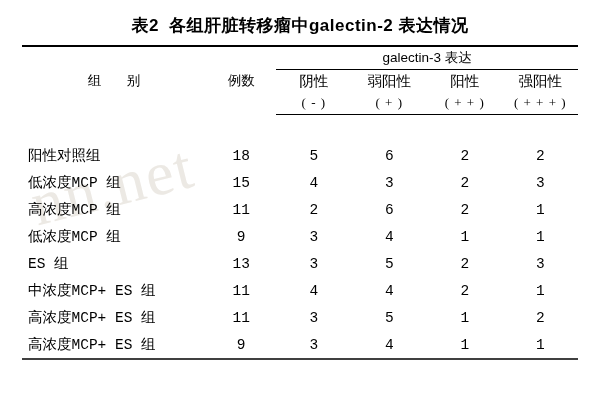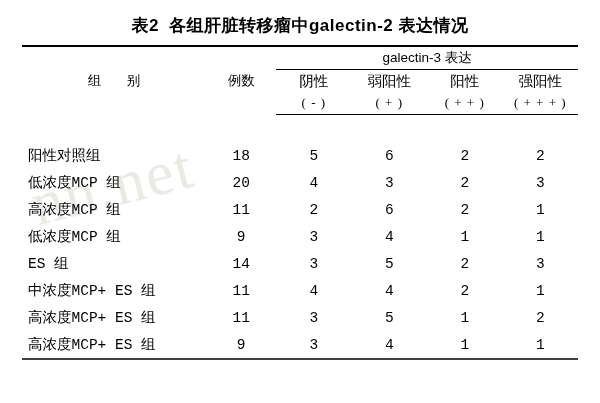--- a/index.html
+++ b/index.html
@@ -169,21 +169,21 @@
       <tr>
         <td class="grp">阳性对照组</td>
         <td>18</td>
         <td>5</td>
         <td>6</td>
         <td>2</td>
         <td>2</td>
       </tr>
       <tr>
         <td class="grp">低浓度MCP 组</td>
-        <td>20</td>
+        <td>15</td>
         <td>4</td>
         <td>3</td>
         <td>2</td>
         <td>3</td>
       </tr>
       <tr>
         <td class="grp">高浓度MCP 组</td>
         <td>11</td>
         <td>2</td>
         <td>6</td>
@@ -193,21 +193,21 @@
       <tr>
         <td class="grp">低浓度MCP 组</td>
         <td>9</td>
         <td>3</td>
         <td>4</td>
         <td>1</td>
         <td>1</td>
       </tr>
       <tr>
         <td class="grp">ES 组</td>
-        <td>14</td>
+        <td>13</td>
         <td>3</td>
         <td>5</td>
         <td>2</td>
         <td>3</td>
       </tr>
       <tr>
         <td class="grp">中浓度MCP+ ES 组</td>
         <td>11</td>
         <td>4</td>
         <td>4</td>

